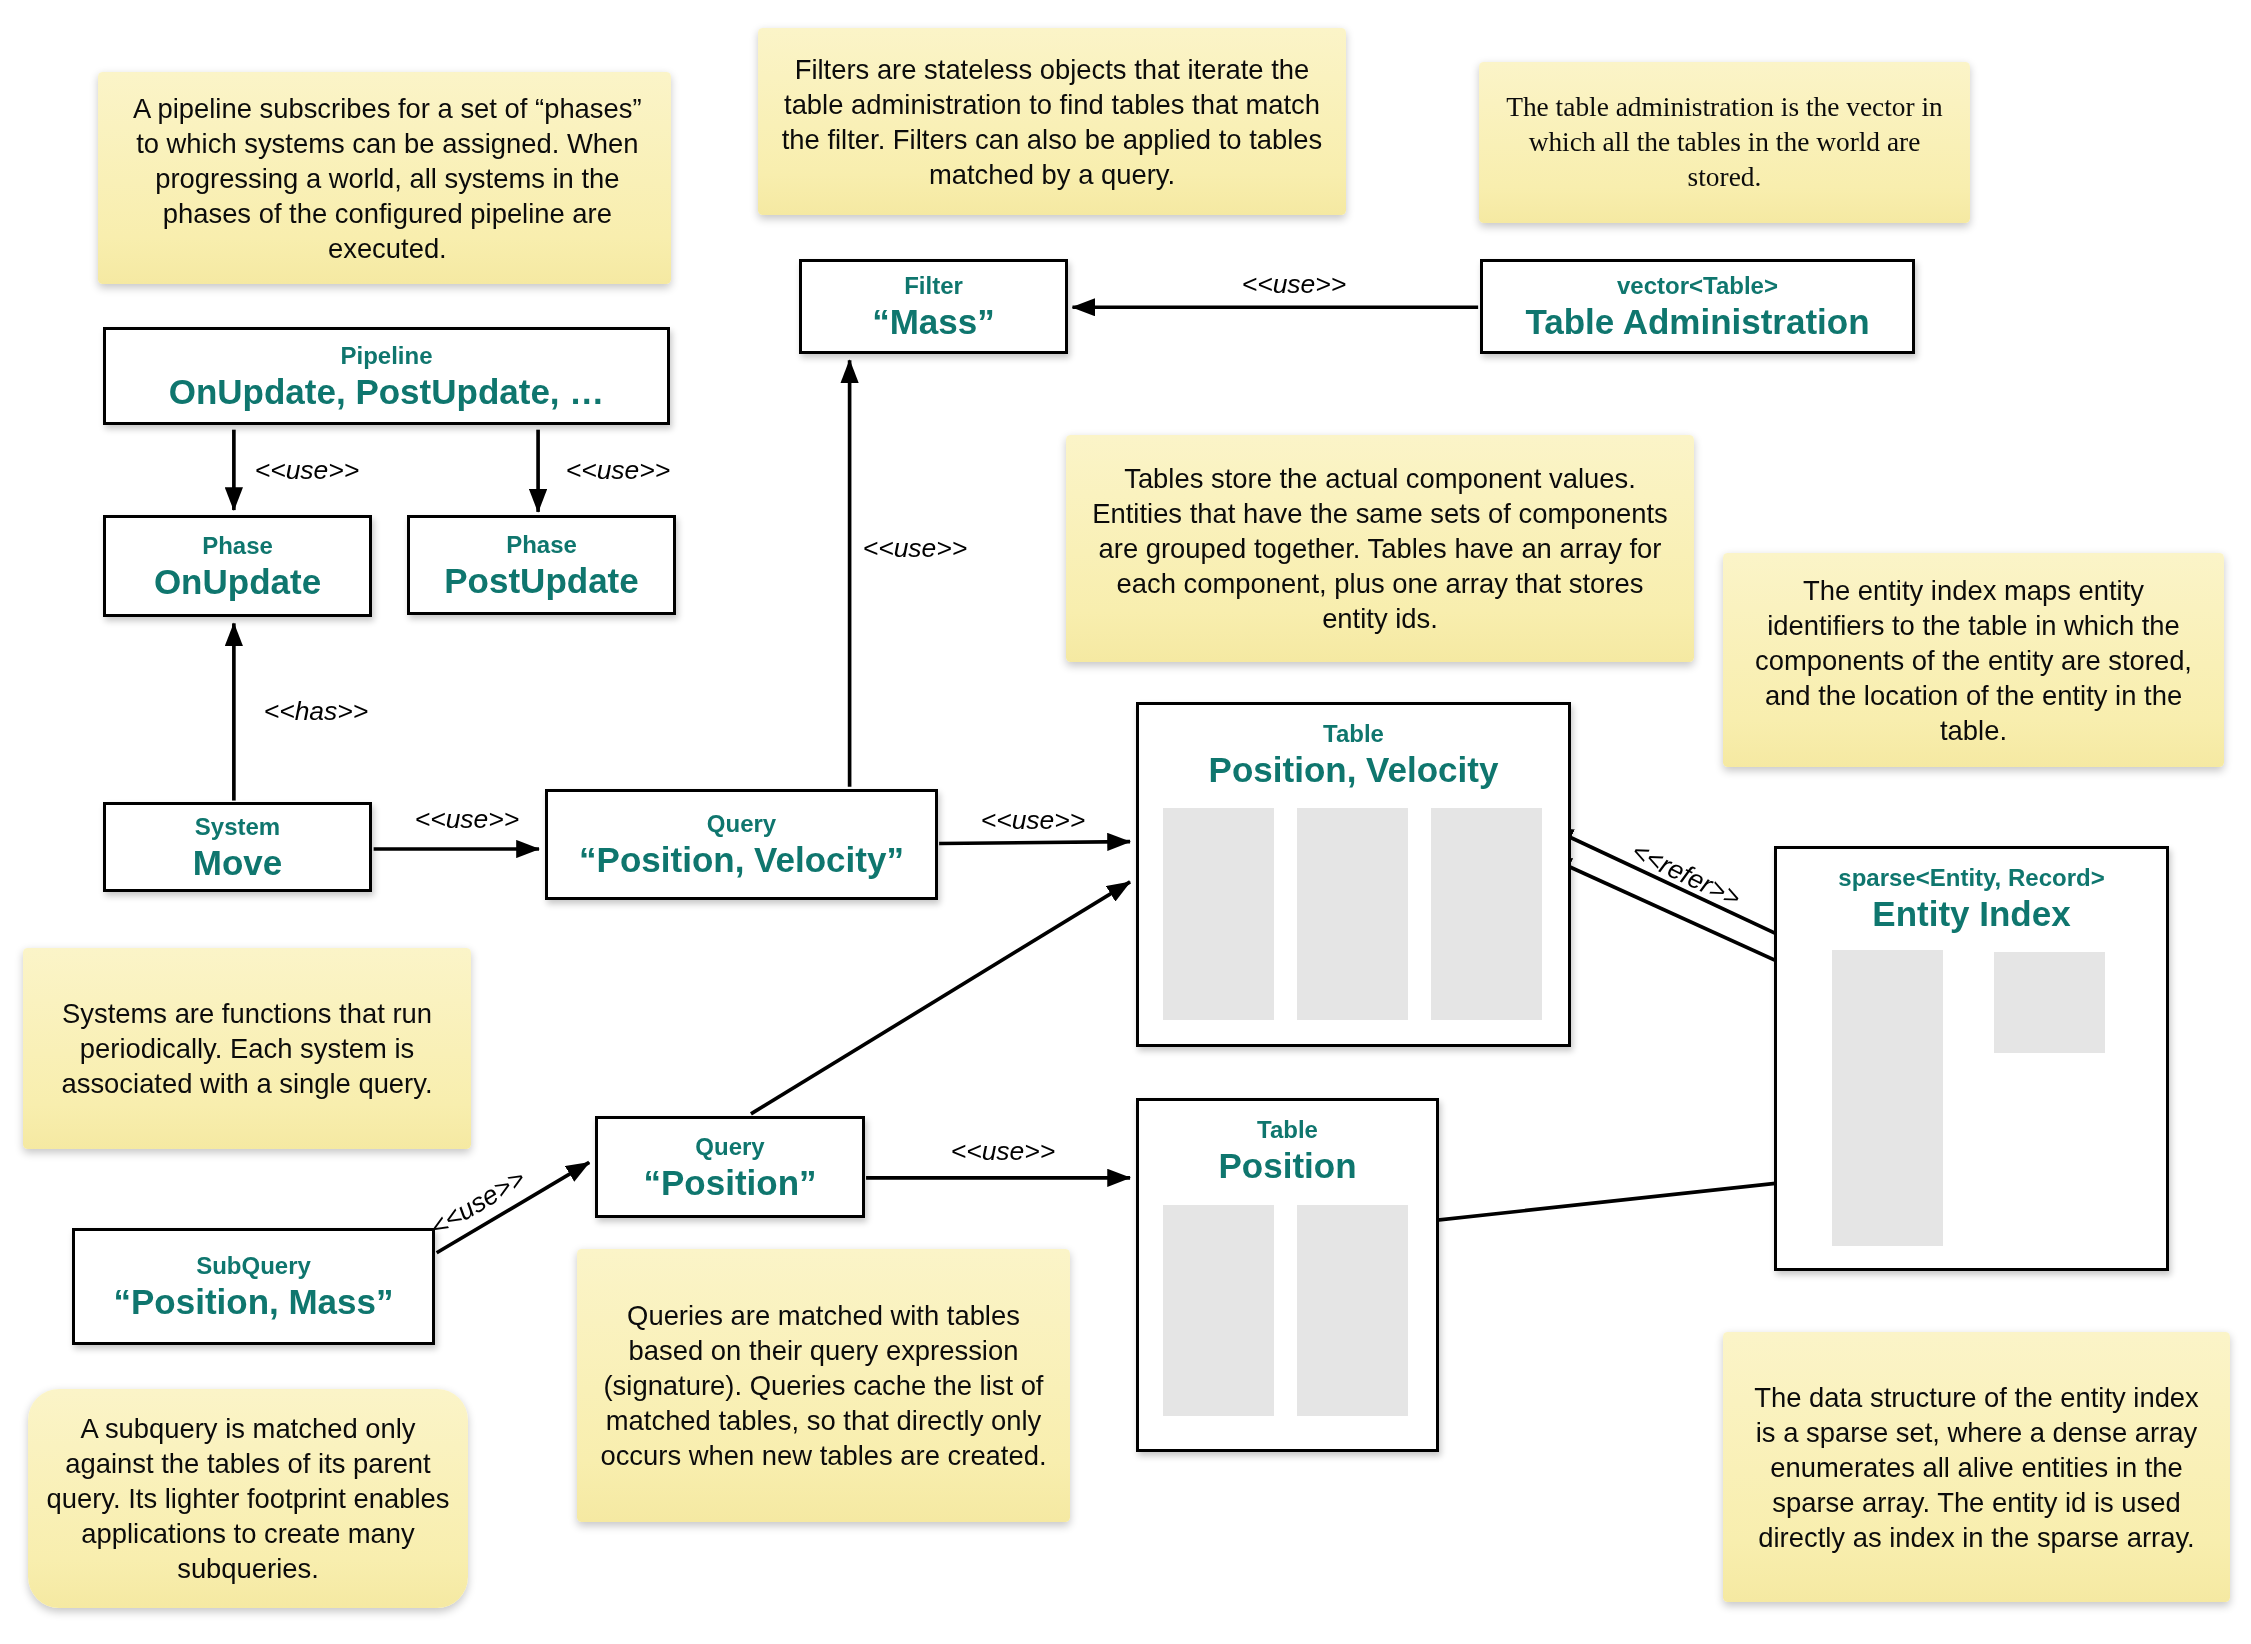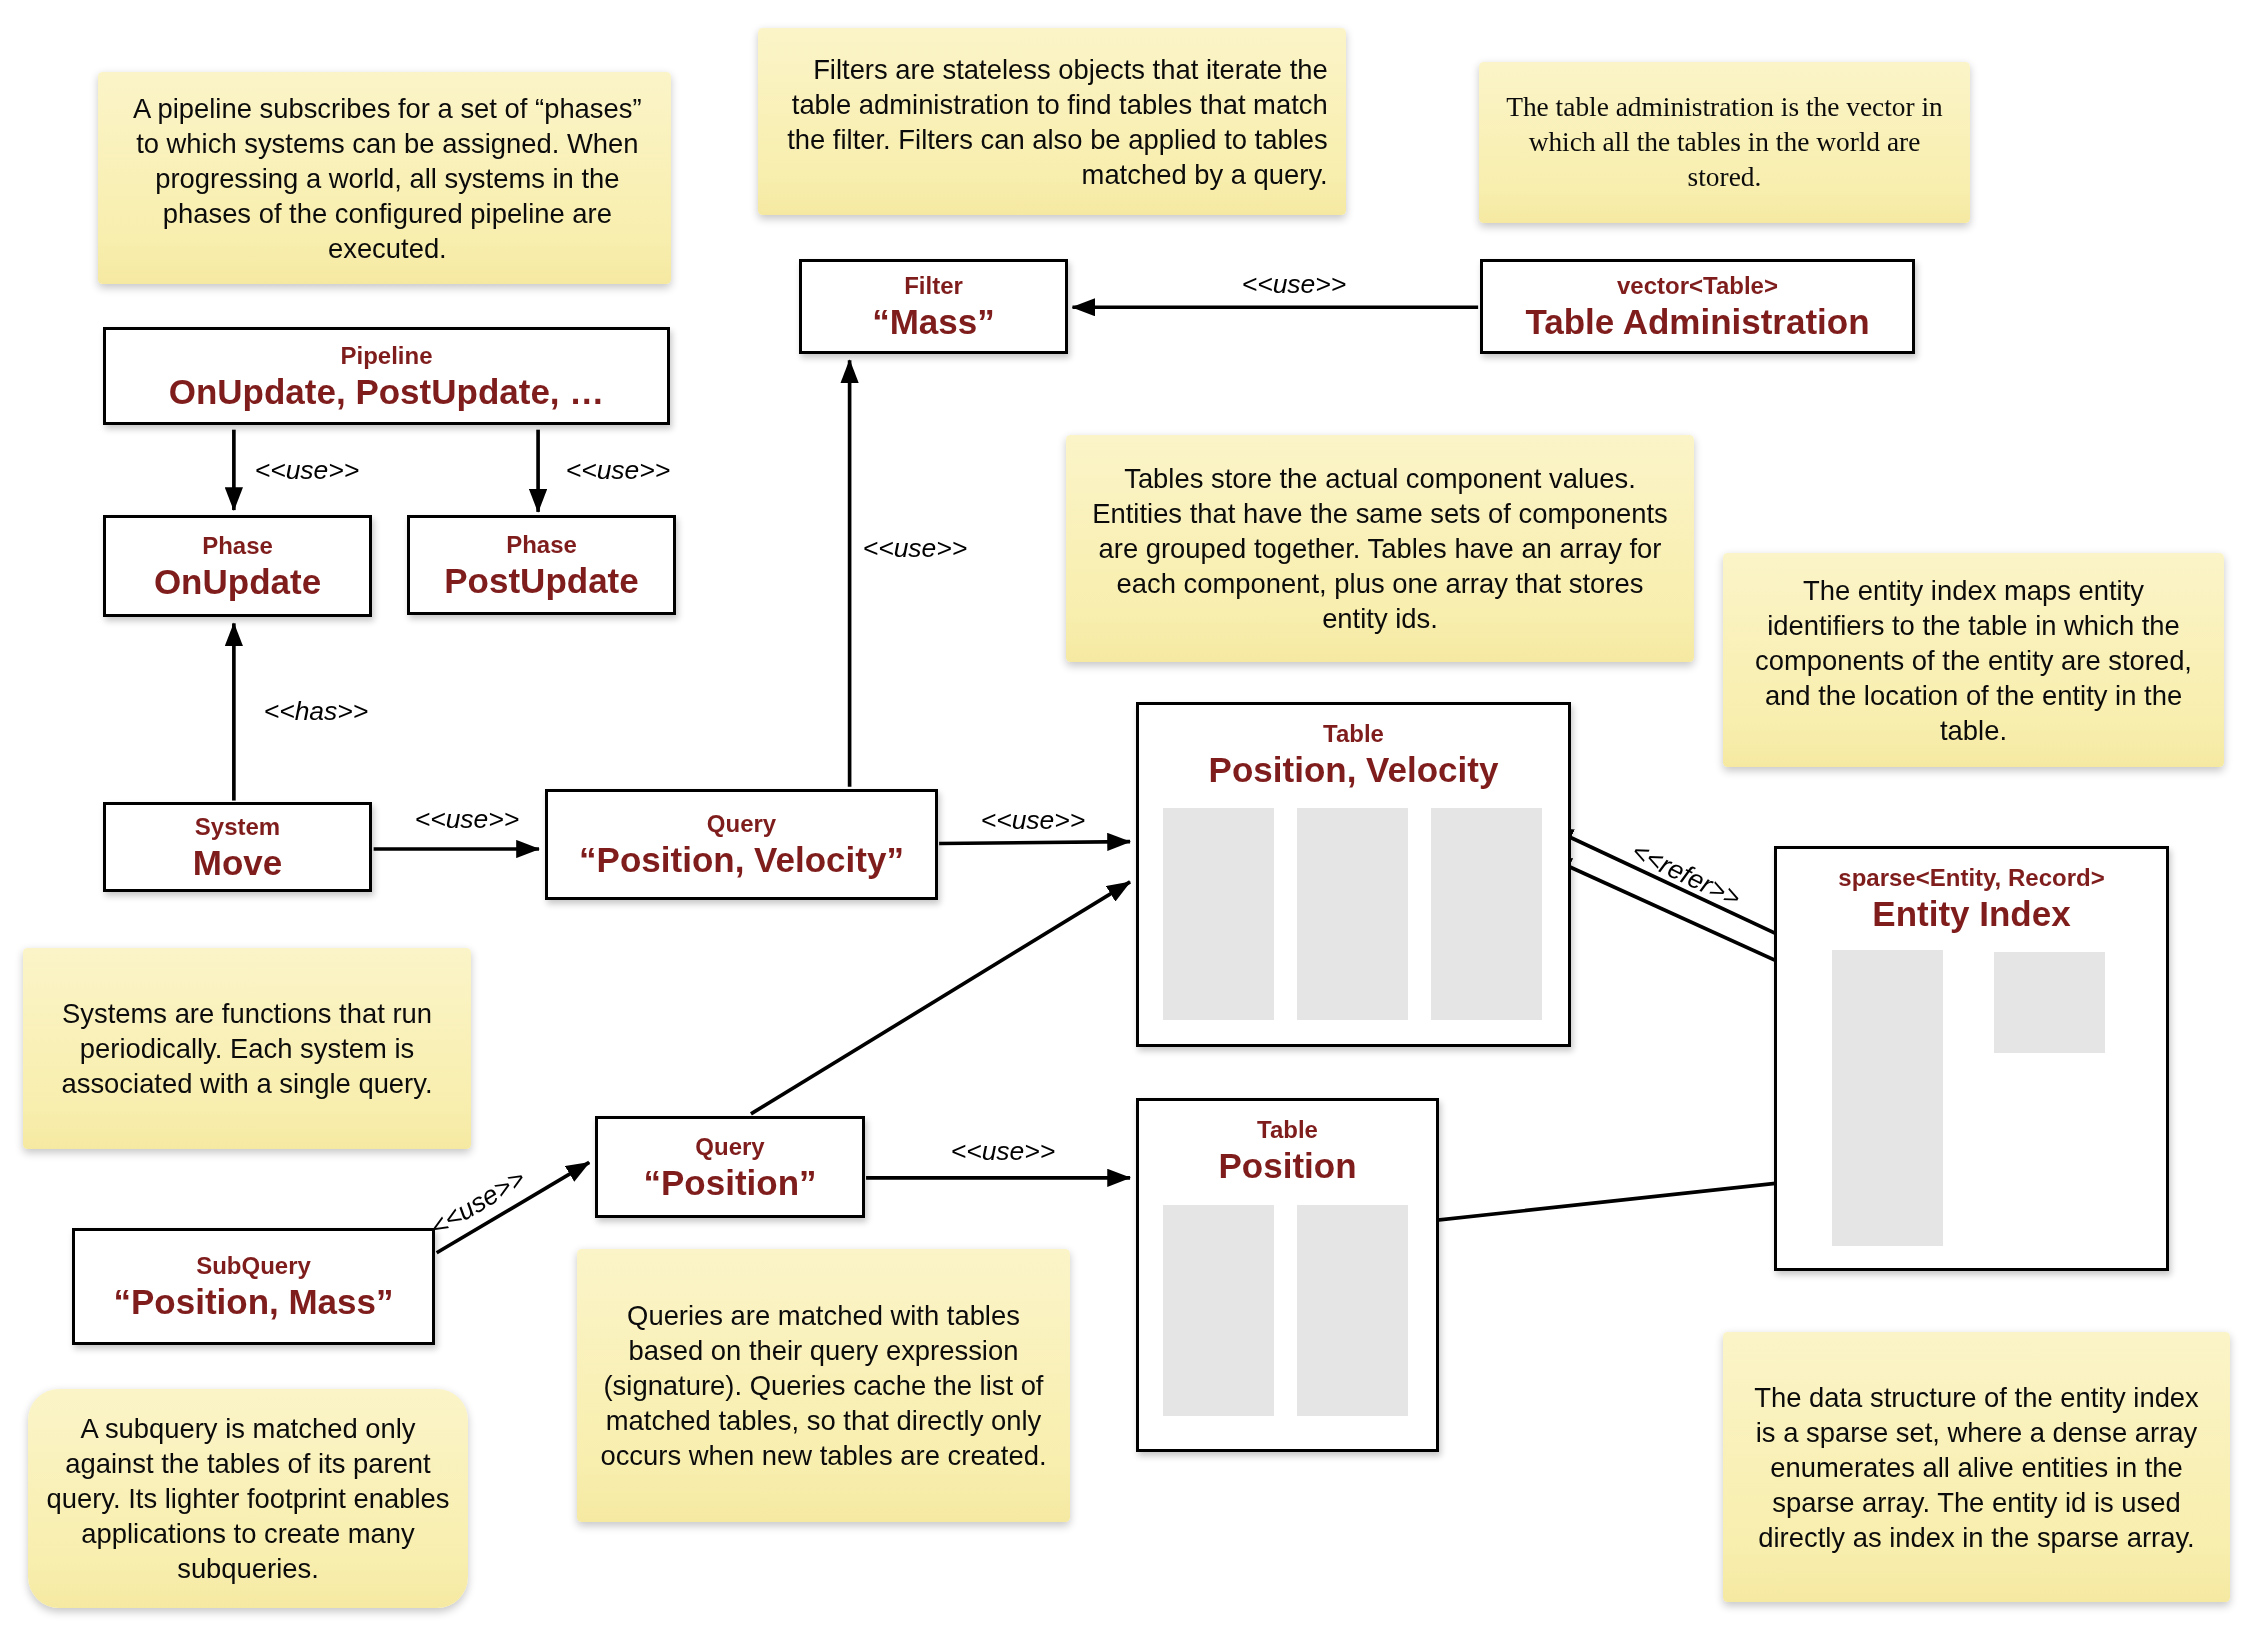--- a/index.html
+++ b/index.html
@@ -19,21 +19,21 @@
     text-align:center;color:#0b0b0b;
     font-size:27.4px;line-height:35px;
     padding:12.8px 18.3px;
   }
 
   .node{
     position:absolute;z-index:3;box-sizing:border-box;
     background:#ffffff;border:3.7px solid #000;
     box-shadow:1.8px 3.7px 6.4px rgba(0,0,0,0.22);
     display:flex;flex-direction:column;align-items:center;justify-content:center;
-    text-align:center;color:#7f1d1d;
+    text-align:center;color:#0f766e;
   }
   .node .stereo{font-size:24px;font-weight:bold;line-height:31px;}
   .node .name{font-size:35px;font-weight:bold;line-height:42px;}
   .node--top{justify-content:flex-start;padding-top:12.8px;}
 
   .bar{position:absolute;background:#e5e5e5;z-index:4;}
 
   .elabel{
     position:absolute;z-index:5;white-space:nowrap;
     font-style:italic;font-size:26.5px;color:#000;
@@ -67,21 +67,21 @@
       <line x1="2007" y1="1051" x2="1697" y2="906" marker-end="url(#ah)"></line>
       <line x1="2007" y1="1080" x2="1695" y2="938" marker-end="url(#ah)"></line>
       <line x1="2008" y1="1288" x2="1548" y2="1338" marker-end="url(#ah)"></line>
       <line x1="2181" y1="1053" x2="2130" y2="1053" marker-end="url(#ah)"></line>
       <line x1="2181" y1="1081" x2="2130" y2="1081" marker-end="url(#ah)"></line>
       <line x1="2186" y1="1107" x2="2127" y2="1253" marker-end="url(#ah)"></line>
     </g>
   </svg>
 
   <div class="note" style="left:98px;top:72px;width:573px;height:212px;padding-left:24px;">A pipeline subscribes for a set of “phases” to which systems can be assigned. When progressing a world, all systems in the phases of the configured pipeline are executed.</div>
-  <div class="note" style="left:758px;top:28px;width:588px;height:187px;text-align:right;">Filters are stateless objects that iterate the table administration to find tables that match the filter. Filters can also be applied to tables matched by a query.</div>
+  <div class="note" style="left:758px;top:28px;width:588px;height:187px;">Filters are stateless objects that iterate the table administration to find tables that match the filter. Filters can also be applied to tables matched by a query.</div>
   <div class="note" style="left:1479px;top:62px;width:491px;height:161px;font-family:Liberation Serif, serif;">The table administration is the vector in which all the tables in the world are stored.</div>
   <div class="note" style="left:1050px;top:435px;width:628px;height:227px;margin-left:16px;">Tables store the actual component values. Entities that have the same sets of components are grouped together. Tables have an array for each component, plus one array that stores entity ids.</div>
   <div class="note" style="left:1723px;top:553px;width:501px;height:214px;">The entity index maps entity identifiers to the table in which the components of the entity are stored, and the location of the entity in the table.</div>
   <div class="note" style="left:23px;top:948px;width:448px;height:201px;">Systems are functions that run periodically. Each system is associated with a single query.</div>
   <div class="note" style="left:577px;top:1249px;width:493px;height:273px;">Queries are matched with tables based on their query expression (signature). Queries cache the list of matched tables, so that directly only occurs when new tables are created.</div>
   <div class="note" style="left:28px;top:1389px;width:440px;height:219px;border-radius:31px;">A subquery is matched only against the tables of its parent query. Its lighter footprint enables applications to create many subqueries.</div>
   <div class="note" style="left:1723px;top:1332px;width:507px;height:270px;">The data structure of the entity index is a sparse set, where a dense array enumerates all alive entities in the sparse array. The entity id is used directly as index in the sparse array.</div>
 
   <div class="node" style="left:103px;top:327px;width:567px;height:98px;">
     <span class="stereo">Pipeline</span>

